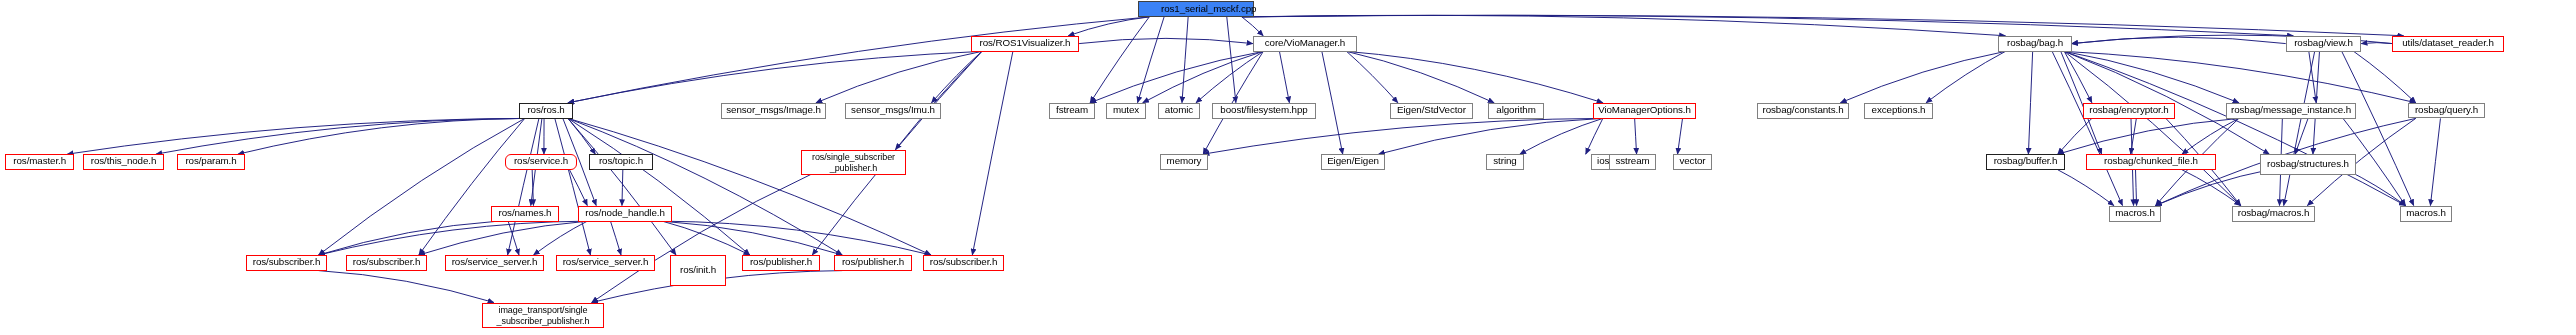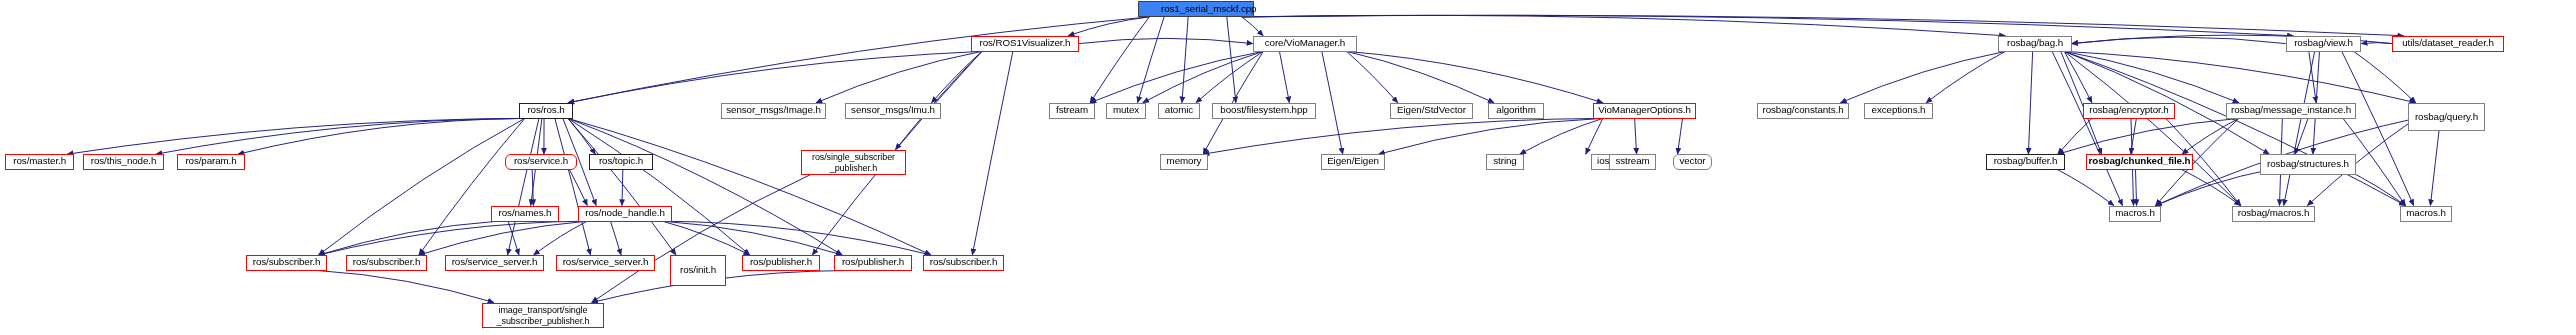--- a/index.html
+++ b/index.html
@@ -178,36 +178,36 @@
       <div class="node " style="left: 1106px; top: 103px; width: 40px; height: 15.6px;">mutex</div>
       <div class="node " style="left: 1158px; top: 103px; width: 42px; height: 15.6px;">atomic</div>
       <div class="node " style="left: 1212px; top: 103px; width: 104px; height: 15.6px;">boost/filesystem.hpp</div>
       <div class="node " style="left: 1390px; top: 103px; width: 83px; height: 15.6px;">Eigen/StdVector</div>
       <div class="node " style="left: 1488px; top: 103px; width: 56px; height: 15.6px;">algorithm</div>
       <div class="node red" style="left: 1593px; top: 103px; width: 103px; height: 15.6px;">VioManagerOptions.h</div>
       <div class="node " style="left: 1757px; top: 103px; width: 92px; height: 15.6px;">rosbag/constants.h</div>
       <div class="node " style="left: 1864px; top: 103px; width: 69px; height: 15.6px;">exceptions.h</div>
       <div class="node red" style="left: 2083px; top: 103px; width: 92px; height: 15.6px;">rosbag/encryptor.h</div>
       <div class="node " style="left: 2226px; top: 103px; width: 130px; height: 15.6px;">rosbag/message_instance.h</div>
-      <div class="node " style="left: 2408px; top: 103px; width: 77px; height: 28px;">rosbag/query.h</div>
+      <div class="node " style="left: 2408px; top: 103px; width: 77px; height: 15px;">rosbag/query.h</div>
       <div class="node red" style="left: 5.2px; top: 154px; width: 69px; height: 15.6px;">ros/master.h</div>
       <div class="node red" style="left: 83px; top: 154px; width: 81px; height: 15.6px;">ros/this_node.h</div>
       <div class="node red" style="left: 177px; top: 154px; width: 68px; height: 15.6px;">ros/param.h</div>
       <div class="node red" style="left: 505px; top: 154px; width: 72px; height: 15.6px; border-radius: 6px;">ros/service.h</div>
       <div class="node black" style="left: 589px; top: 154px; width: 64px; height: 15.6px;">ros/topic.h</div>
       <div class="node red" style="left: 801px; top: 150px; width: 105px; height: 25px; font-size: 9px;">ros/single_subscriber
 _publisher.h</div>
       <div class="node " style="left: 1160px; top: 154px; width: 48px; height: 15.6px;">memory</div>
       <div class="node " style="left: 1321px; top: 154px; width: 64px; height: 15.6px;">Eigen/Eigen</div>
       <div class="node " style="left: 1486px; top: 154px; width: 38px; height: 15.6px;">string</div>
       <div class="node " style="left: 1591px; top: 154px; width: 49px; height: 15.6px;">iostream</div>
       <div class="node " style="left: 1609px; top: 154px; width: 47px; height: 15.6px;">sstream</div>
-      <div class="node " style="left: 1673px; top: 154px; width: 39px; height: 15.6px; border-radius: 6px;">vector</div>
+      <div class="node " style="left: 1673px; top: 154px; width: 39px; height: 15.6px;">vector</div>
       <div class="node black" style="left: 1986px; top: 154px; width: 79px; height: 15.6px;">rosbag/buffer.h</div>
-      <div class="node red" style="left: 2086px; top: 154px; width: 107px; height: 15.6px; font-weight: bold;">rosbag/chunked_file.h</div>
+      <div class="node red" style="left: 2086px; top: 154px; width: 130px; height: 15.6px;">rosbag/chunked_file.h</div>
       <div class="node " style="left: 2260px; top: 154px; width: 96px; height: 21px;">rosbag/structures.h</div>
       <div class="node red" style="left: 491px; top: 206px; width: 68px; height: 15.6px; text-align: center;">ros/names.h</div>
       <div class="node red" style="left: 578px; top: 206px; width: 94px; height: 15.6px;">ros/node_handle.h</div>
       <div class="node " style="left: 2109px; top: 206px; width: 52px; height: 15.6px;">macros.h</div>
       <div class="node " style="left: 2232px; top: 206px; width: 83px; height: 15.6px;">rosbag/macros.h</div>
       <div class="node " style="left: 2400px; top: 206px; width: 52px; height: 15.6px;">macros.h</div>
       <div class="node red" style="left: 246px; top: 255px; width: 81px; height: 15.6px;">ros/subscriber.h</div>
       <div class="node red" style="left: 346px; top: 255px; width: 81px; height: 15.6px;">ros/subscriber.h</div>
       <div class="node red" style="left: 445px; top: 255px; width: 99px; height: 15.6px;">ros/service_server.h</div>
       <div class="node red" style="left: 556px; top: 255px; width: 99px; height: 15.6px;">ros/service_server.h</div>

